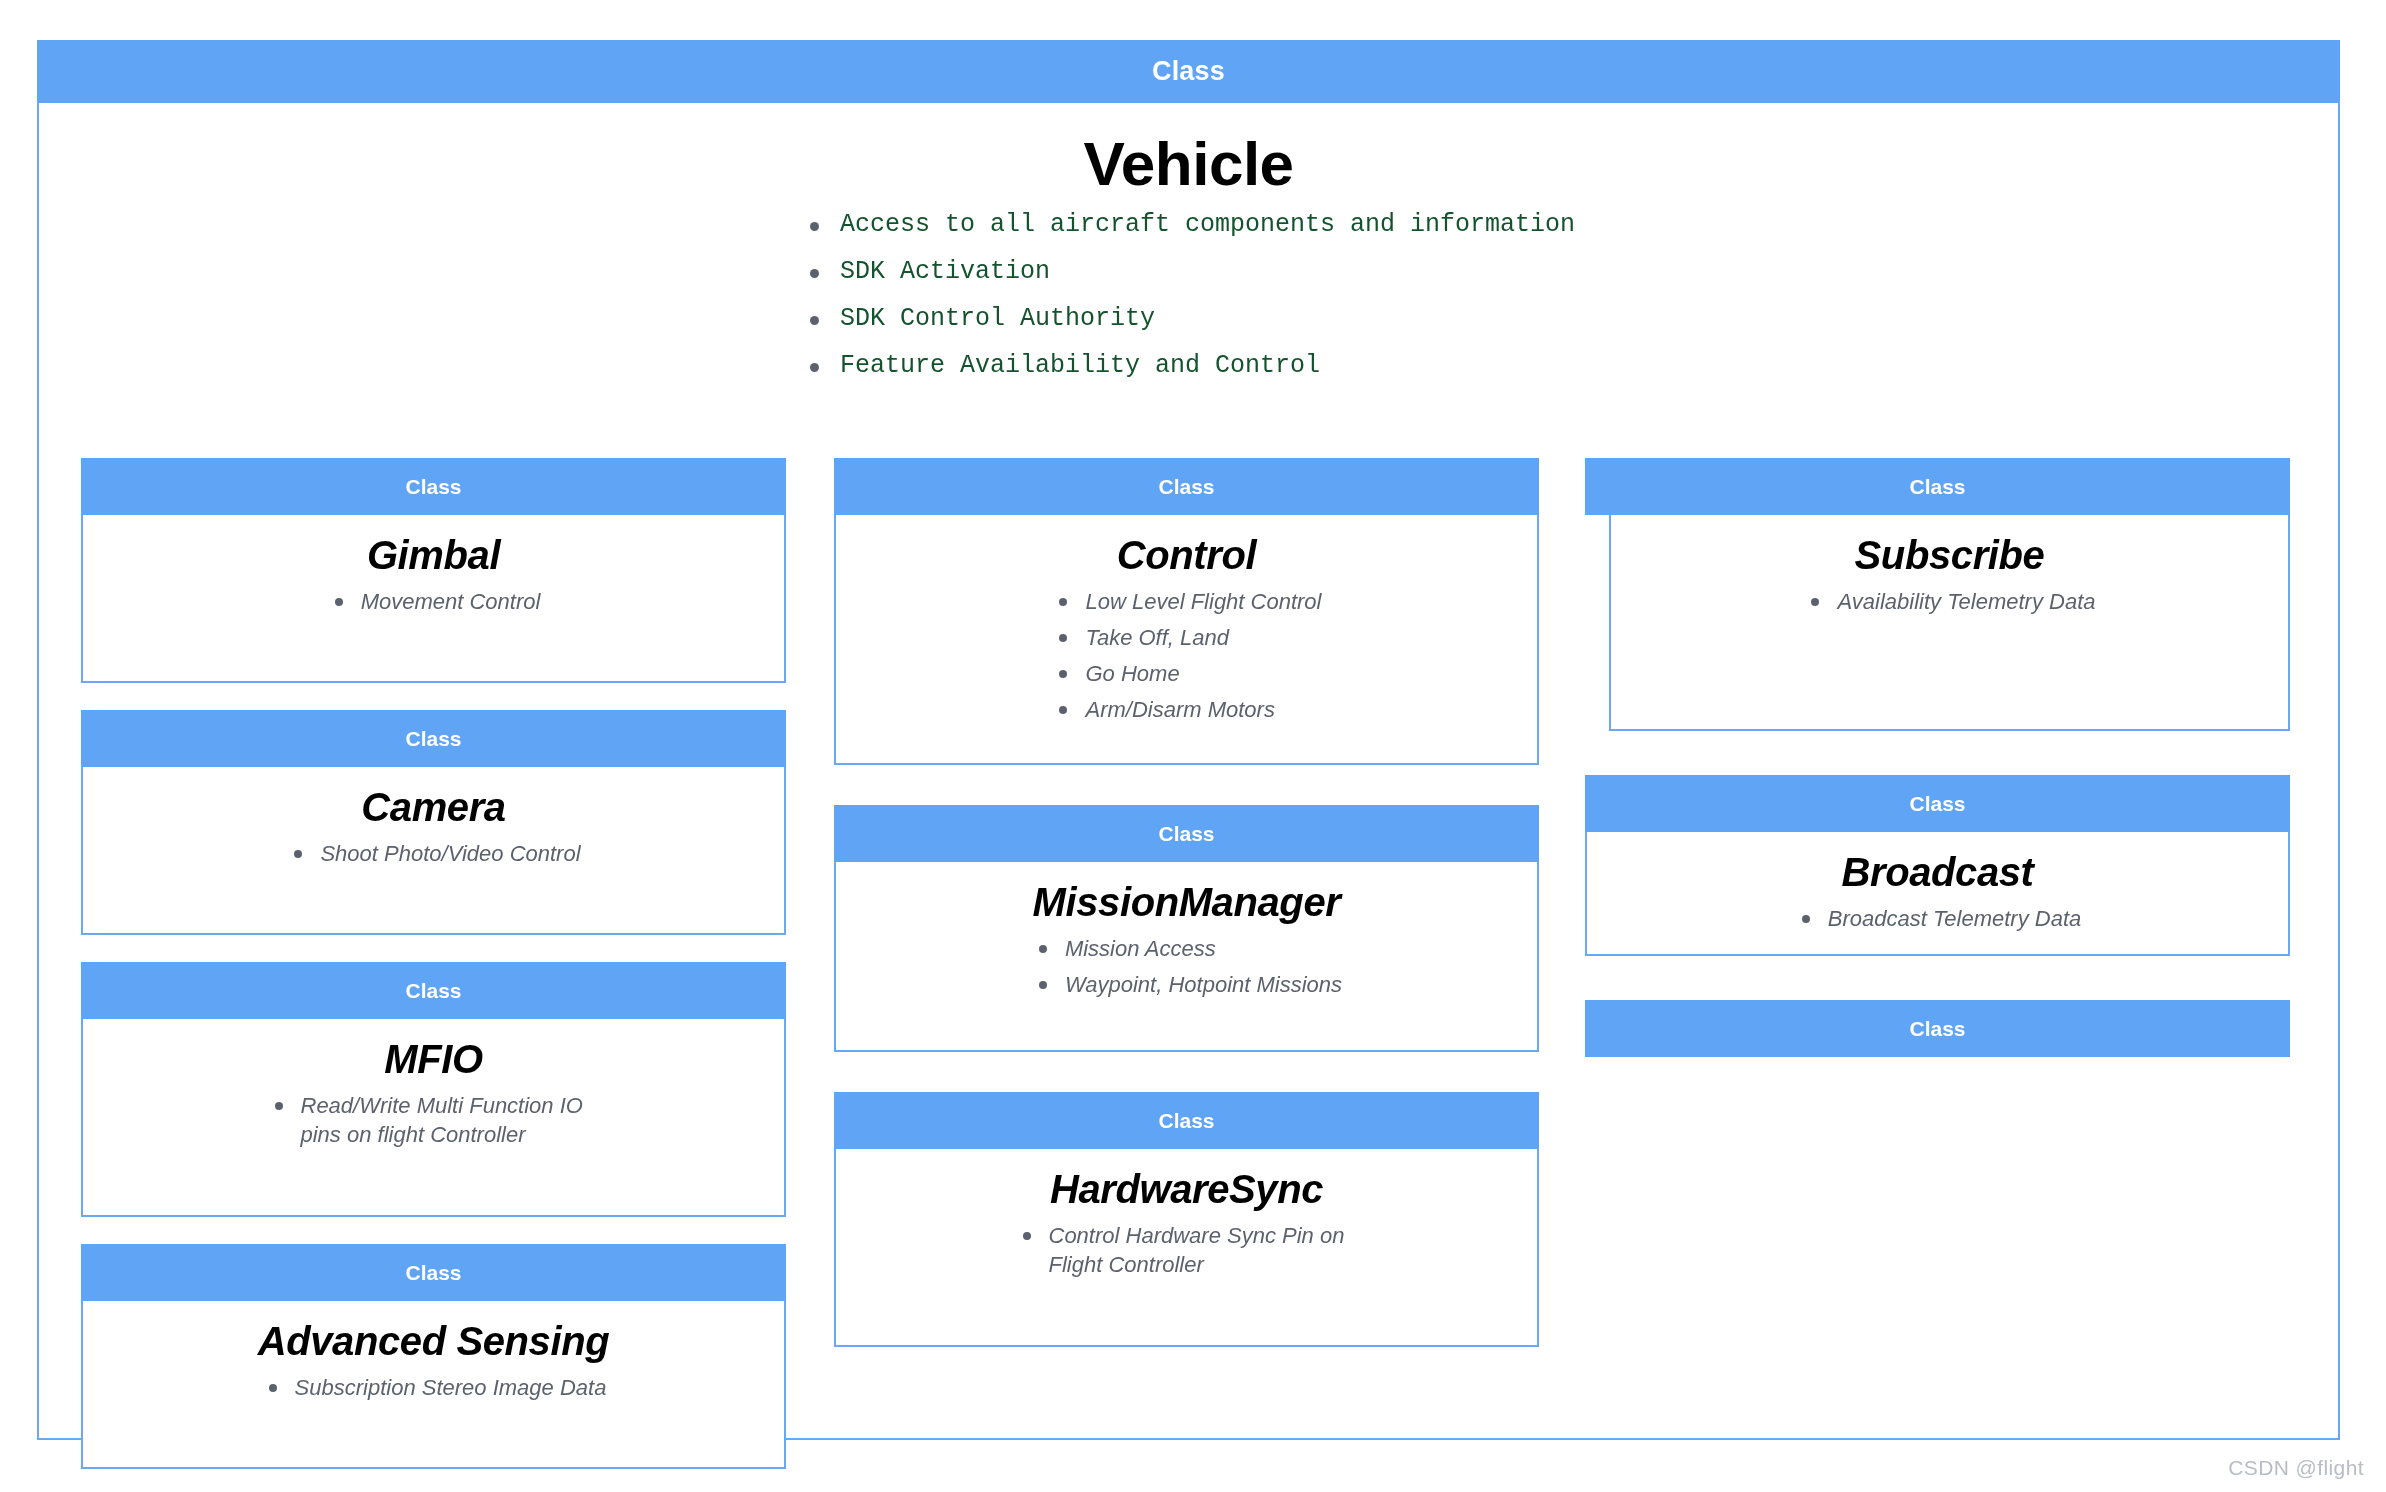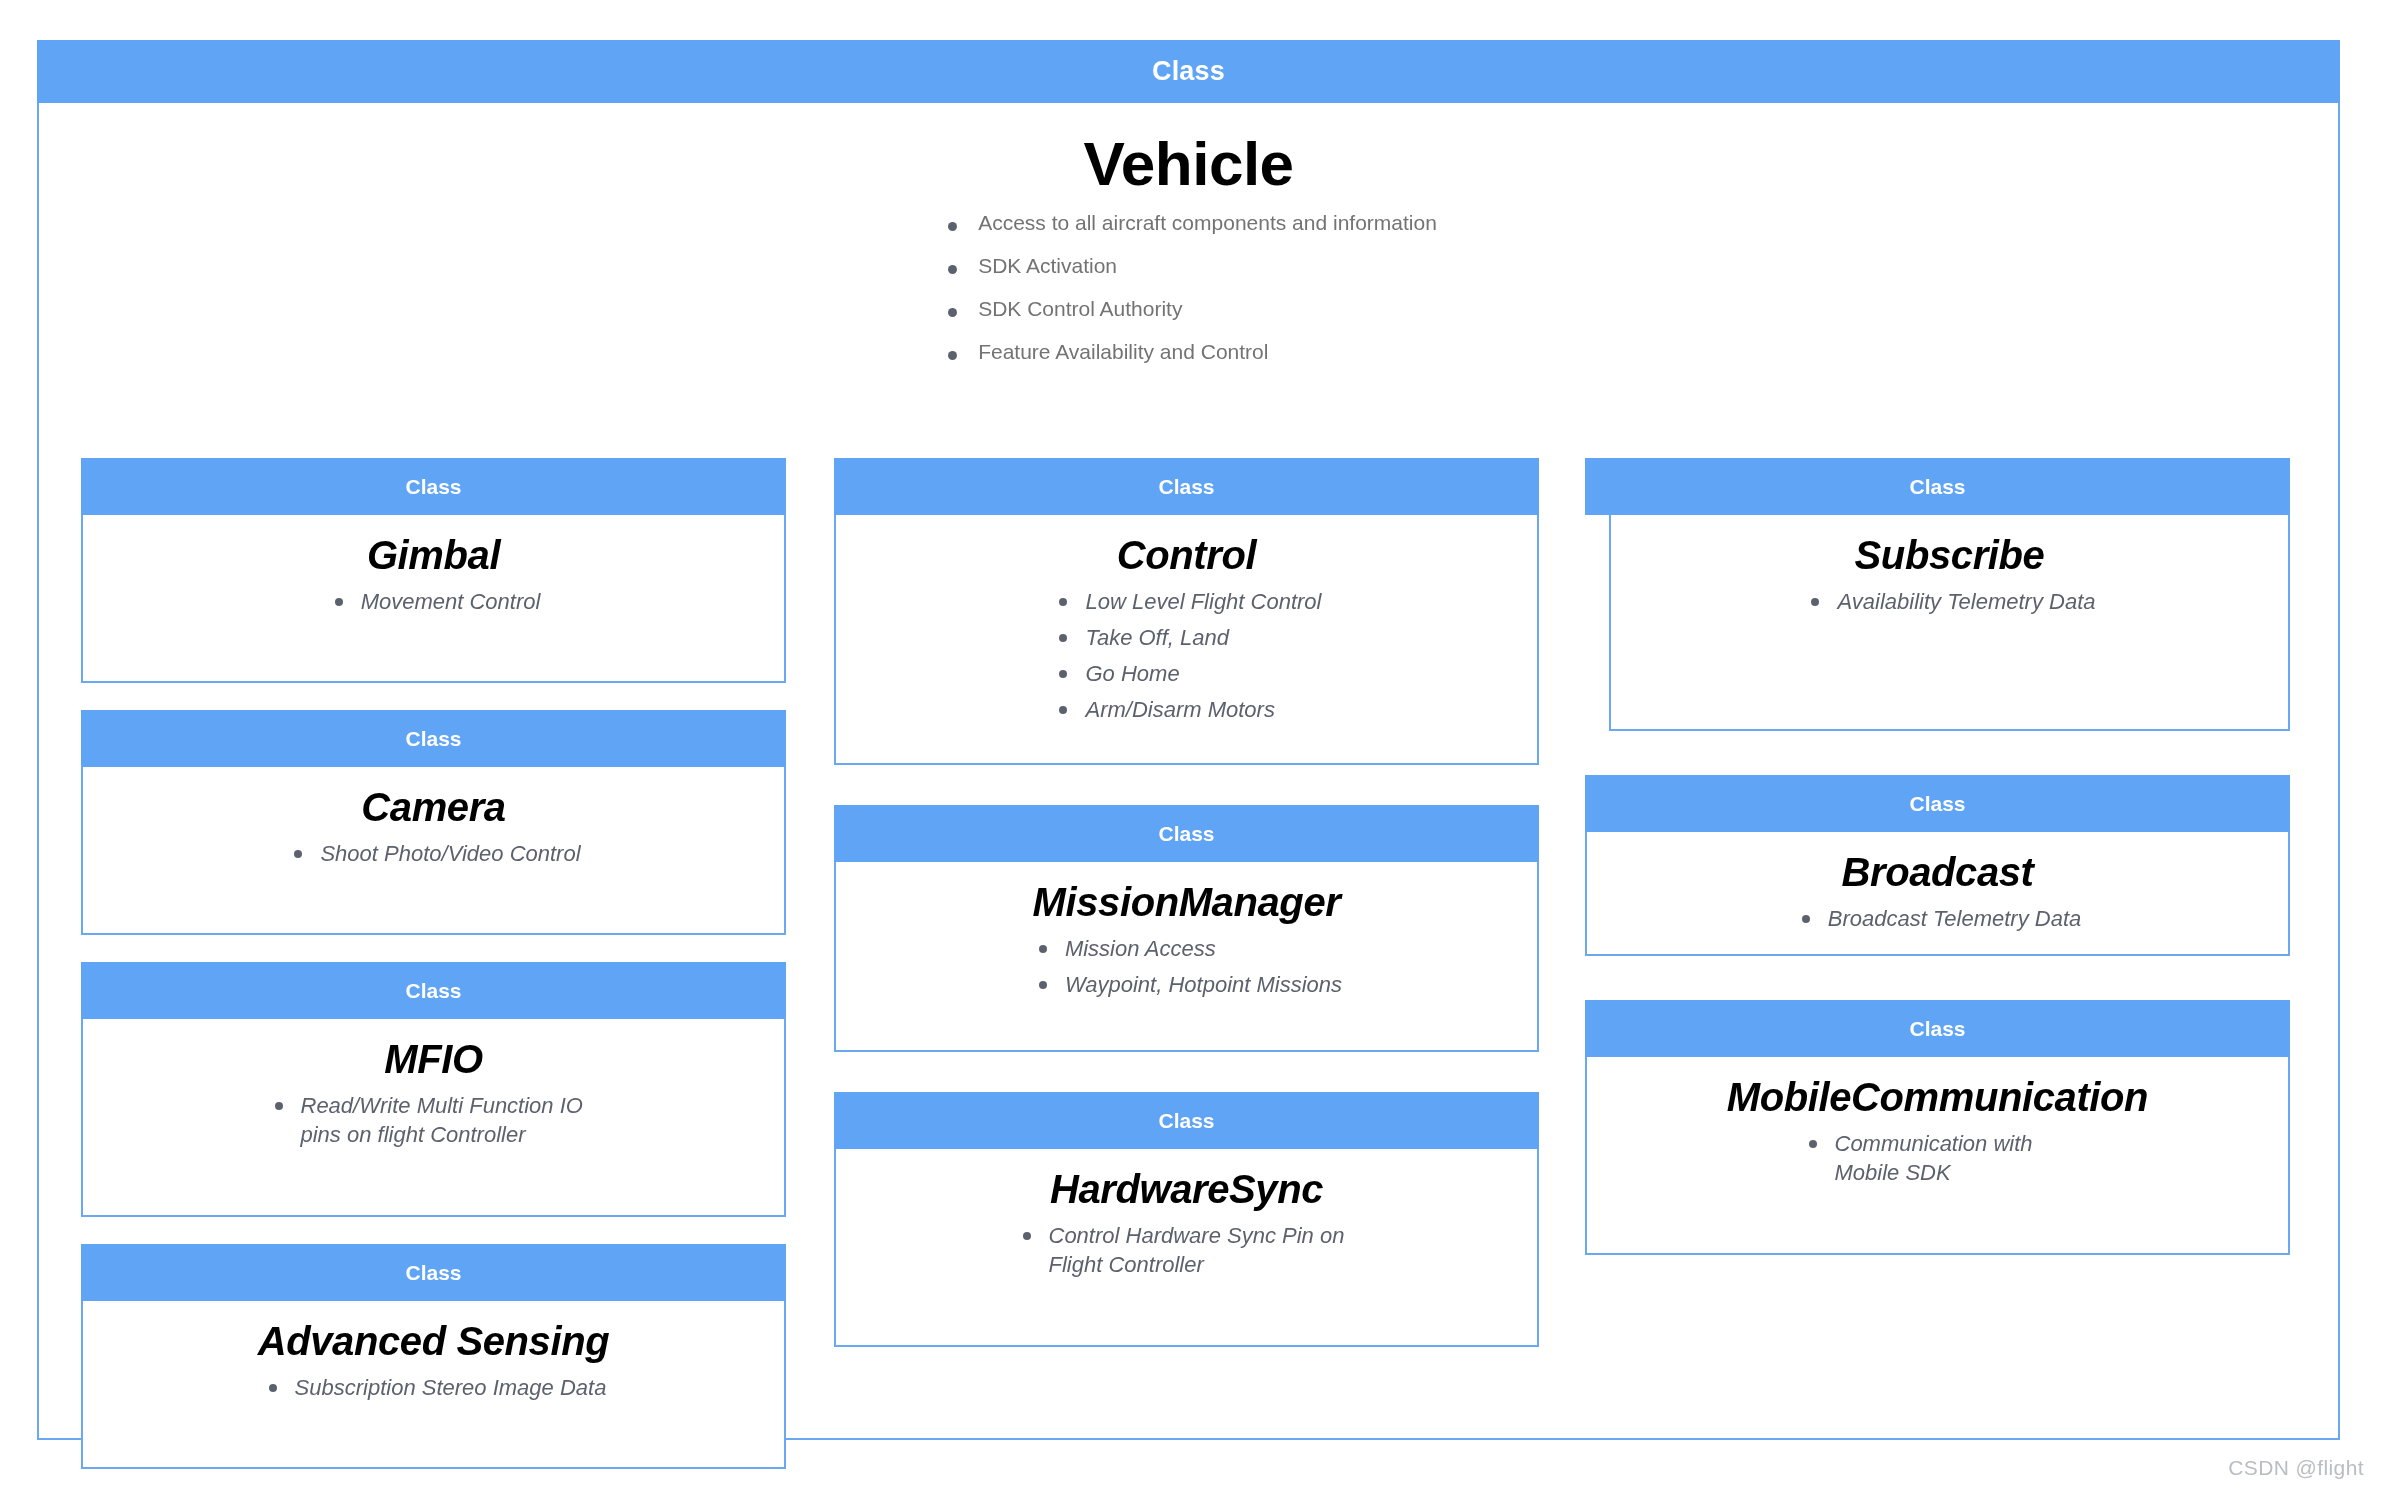--- a/index.html
+++ b/index.html
@@ -58,27 +58,28 @@
     letter-spacing: -0.5px;
   }
   .vehicle-bullets {
     display: inline-block;
     text-align: left;
     margin: 16px 0 0 0;
     padding: 0;
     list-style: none;
   }
   .vehicle-bullets li {
-    font-size: 21px;
-    color: #737373;
+    font-size: 25px;
+    color: #14532d;
     line-height: 1.0;
     padding: 0 0 0 38px;
     margin-bottom: 22px;
     position: relative;
     white-space: nowrap;
+    font-family: Liberation Mono, monospace;
   }
   .vehicle-bullets li:last-child { margin-bottom: 0; }
   .vehicle-bullets li::before {
     content: "";
     position: absolute;
     left: 8px;
     top: 10px;
     width: 9px;
     height: 9px;
     border-radius: 50%;
@@ -310,26 +311,20 @@
           <div class="card-body">
             <div class="card-title">Broadcast</div>
             <ul class="card-bullets">
               <li>Broadcast Telemetry Data</li>
             </ul>
           </div>
         </div>
 
         <div class="card h-mobile">
           <div class="card-header">Class</div>
-          <div class="card-body">
-            <div class="card-title">MobileCommunication</div>
-            <ul class="card-bullets">
-              <li style="max-width:240px">Communication with Mobile SDK</li>
-            </ul>
-          </div>
         </div>
 
       </div>
 
     </div>
   </div>
 </div>
 
 <div id="watermark">CSDN @flight</div>
 

